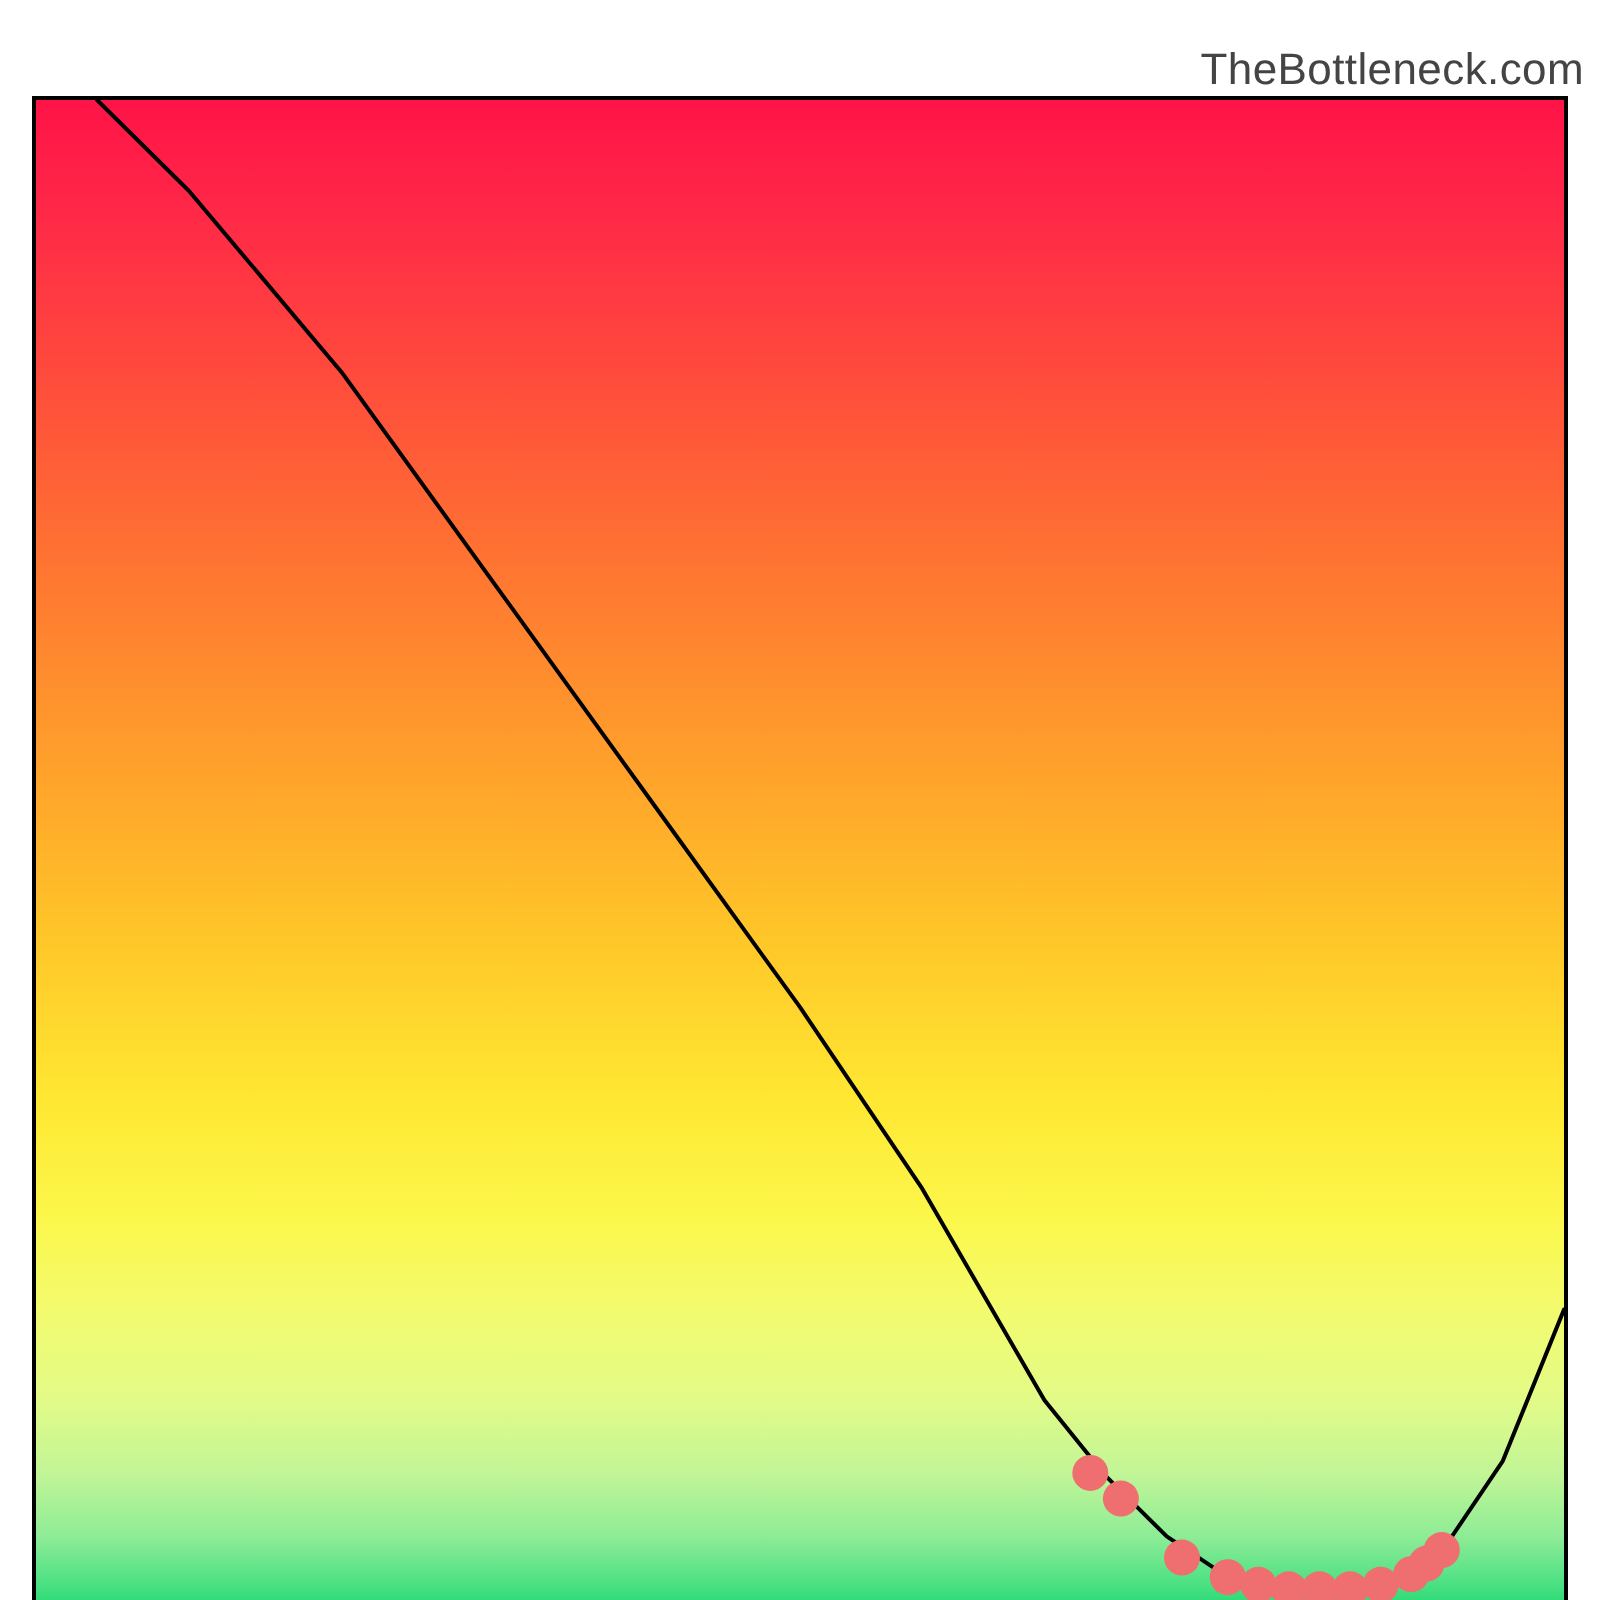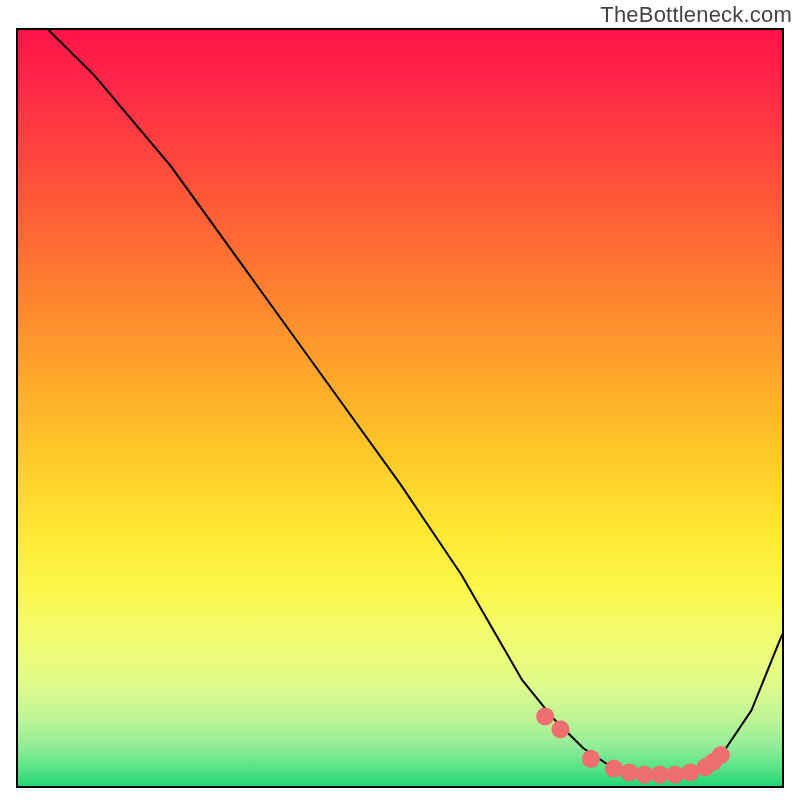--- a/index.html
+++ b/index.html
@@ -9,20 +9,21 @@
     height: 800px;
     overflow: hidden;
     background: #fff;
     font-family: Arial, Helvetica, sans-serif;
   }
   .outer {
     width: 800px;
     height: 565px;
     position: relative;
     box-sizing: border-box;
+    margin-top: 20px;
   }
   .watermark {
     position: absolute;
     top: 2px;
     right: 8px;
     font-size: 22px;
     color: #444;
     font-weight: 400;
     letter-spacing: 0.2px;
   }

